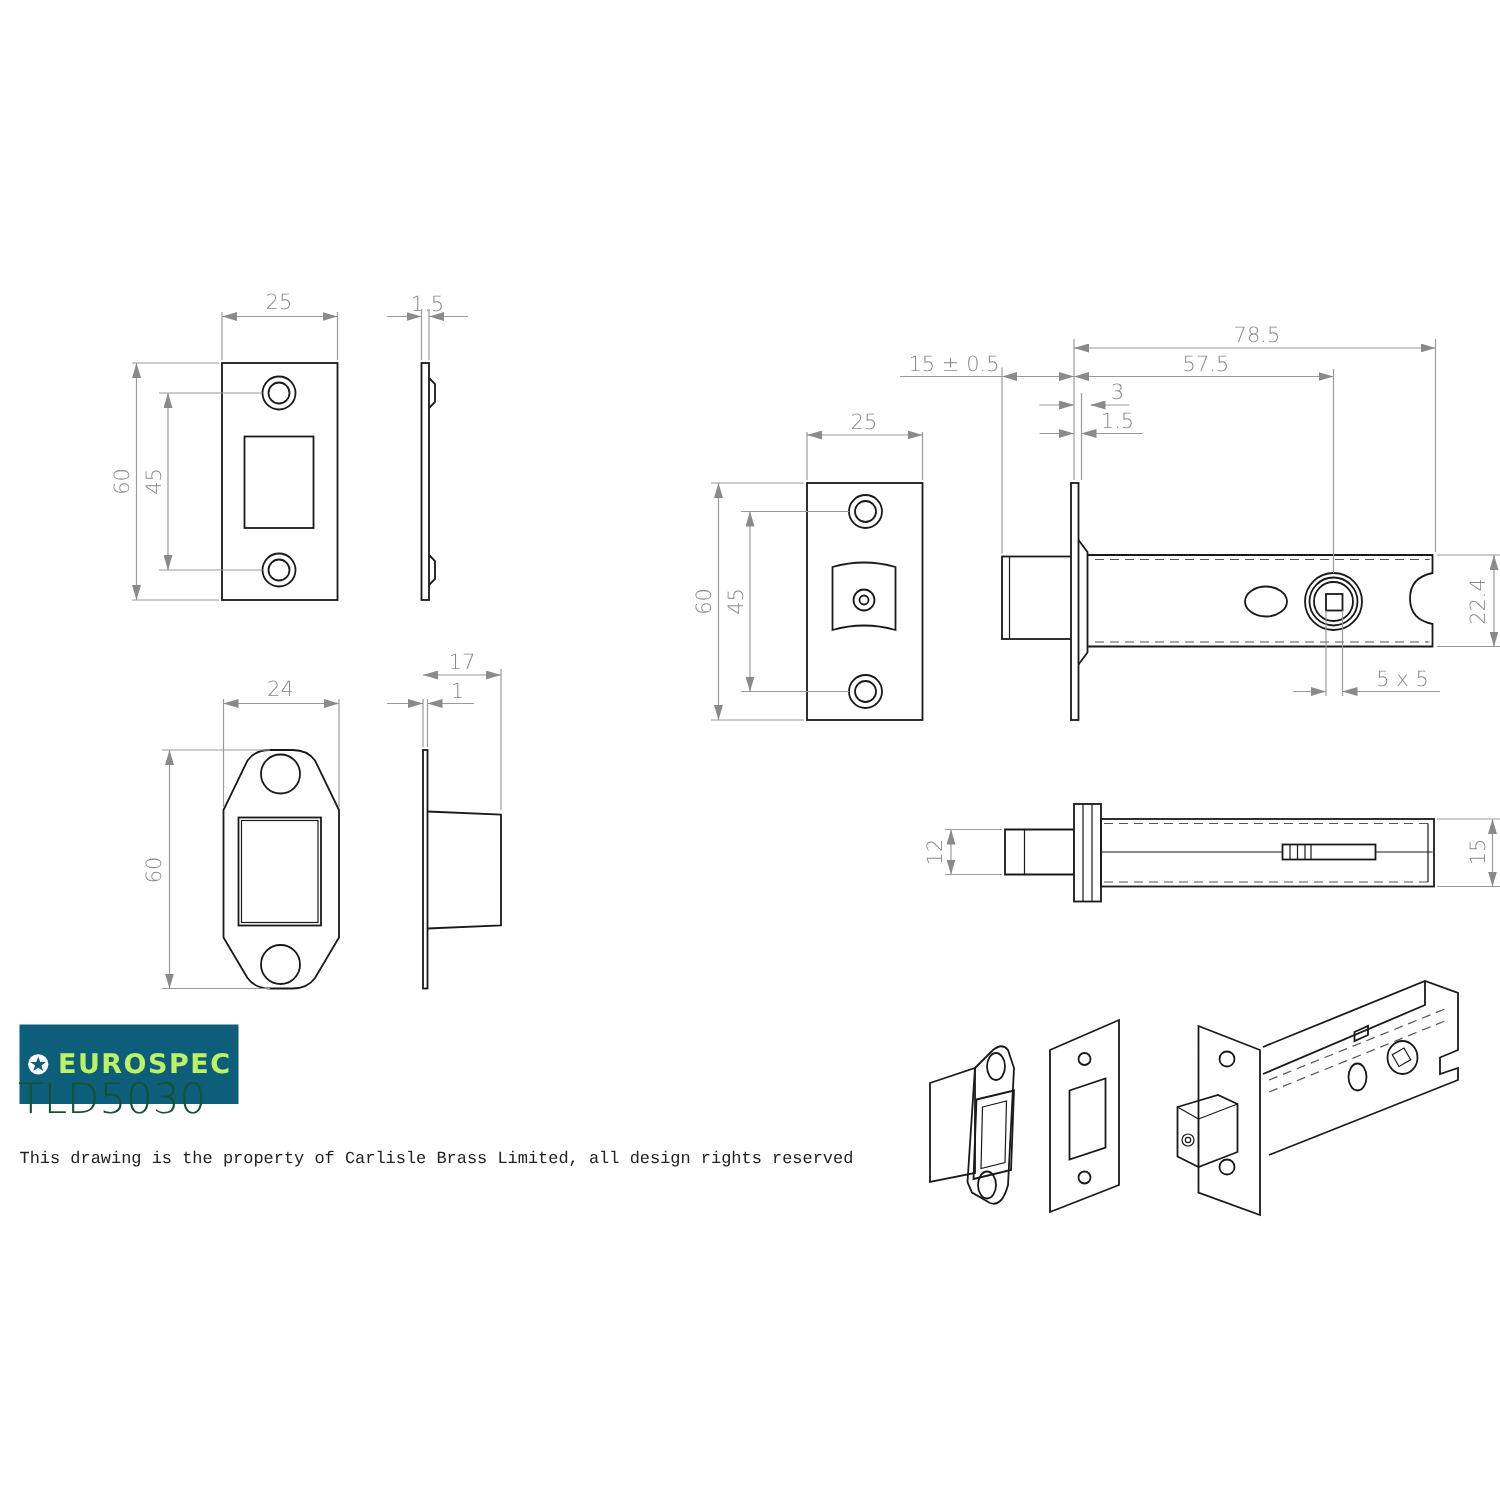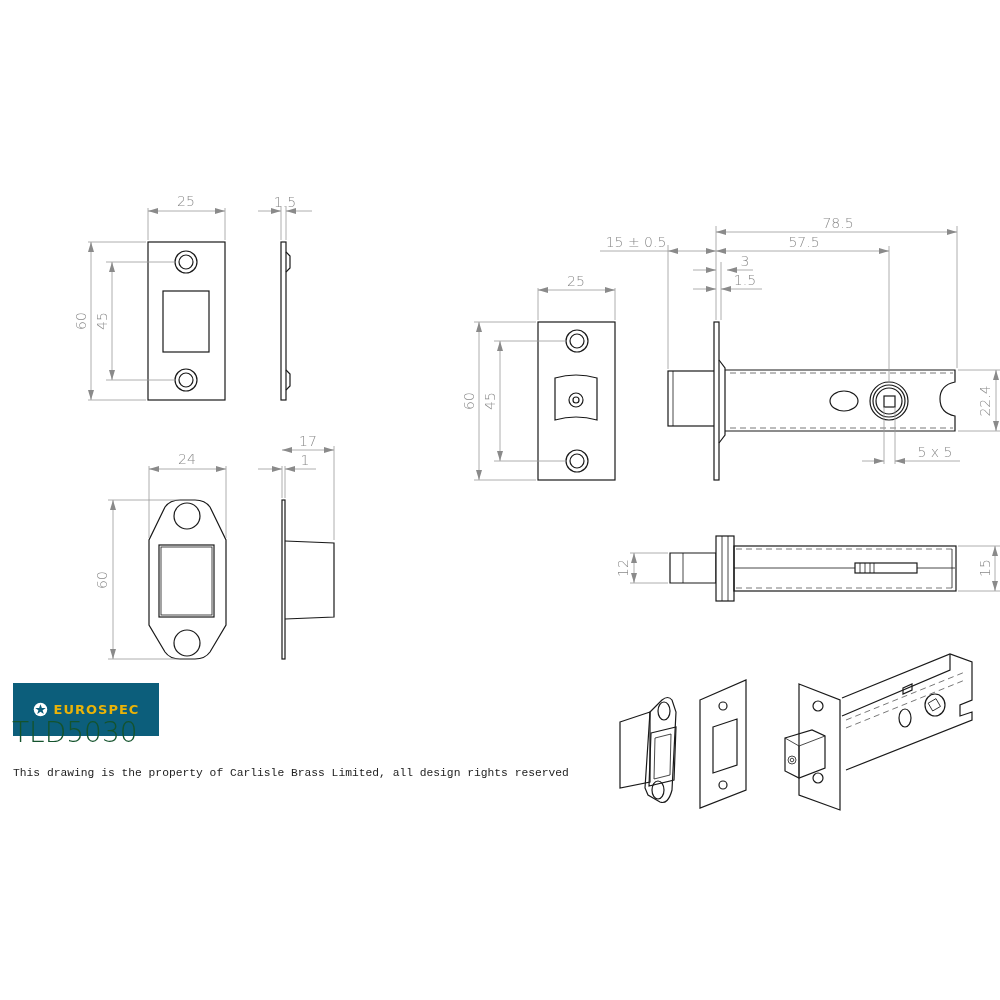--- a/index.html
+++ b/index.html
@@ -5,21 +5,21 @@
   html, body { margin:0; padding:0; background:#ffffff; }
   body { width:1000px; height:1000px; position:relative; overflow:hidden; font-family:"DejaVu Sans", sans-serif; }
   svg.drawing { position:absolute; left:0; top:0; width:1000px; height:1000px; }
   .dim text, text.dim { fill:#8a8a8a; font-family:"DejaVu Sans", sans-serif; font-size:14px; font-weight:300; }
   .dl { stroke:#9a9a9a; stroke-width:0.8; fill:none; }
   .ol { stroke:#1a1a1a; stroke-width:1.2; fill:none; }
   .olw { stroke:#1a1a1a; stroke-width:1.2; fill:#ffffff; }
   .hid { stroke:#555; stroke-width:0.8; fill:none; stroke-dasharray:6 4; }
   .thin { stroke:#1a1a1a; stroke-width:0.8; fill:none; }
   .logo { position:absolute; left:13px; top:683px; width:146px; height:53px; display:flex; align-items:center; justify-content:center; gap:6px; }
-  .logo-text { color:#eab308; font-family:"DejaVu Sans", sans-serif; font-weight:bold; font-size:13px; letter-spacing:1px; }
+  .logo-text { color:#bef264; font-family:"DejaVu Sans", sans-serif; font-weight:bold; font-size:18px; letter-spacing:1px; }
   .model { position:absolute; left:12px; top:716px; font-family:"DejaVu Sans", sans-serif; font-size:28px; font-weight:300; color:#14532d; letter-spacing:0px; }
   .rights { position:absolute; left:13px; top:767px; font-family:Liberation Mono, monospace; font-size:11.3px; color:#222; }
 </style>
 </head>
 <body>
 
 <svg class="drawing" viewBox="0 0 1000 1000" xmlns="http://www.w3.org/2000/svg">
   <defs>
     <marker id="ar" viewBox="0 0 10 6" refX="10" refY="3" markerWidth="10" markerHeight="6" orient="auto-start-reverse" markerUnits="userSpaceOnUse">
       <path d="M0,0 L10,3 L0,6 Z" fill="#8a8a8a"></path>

